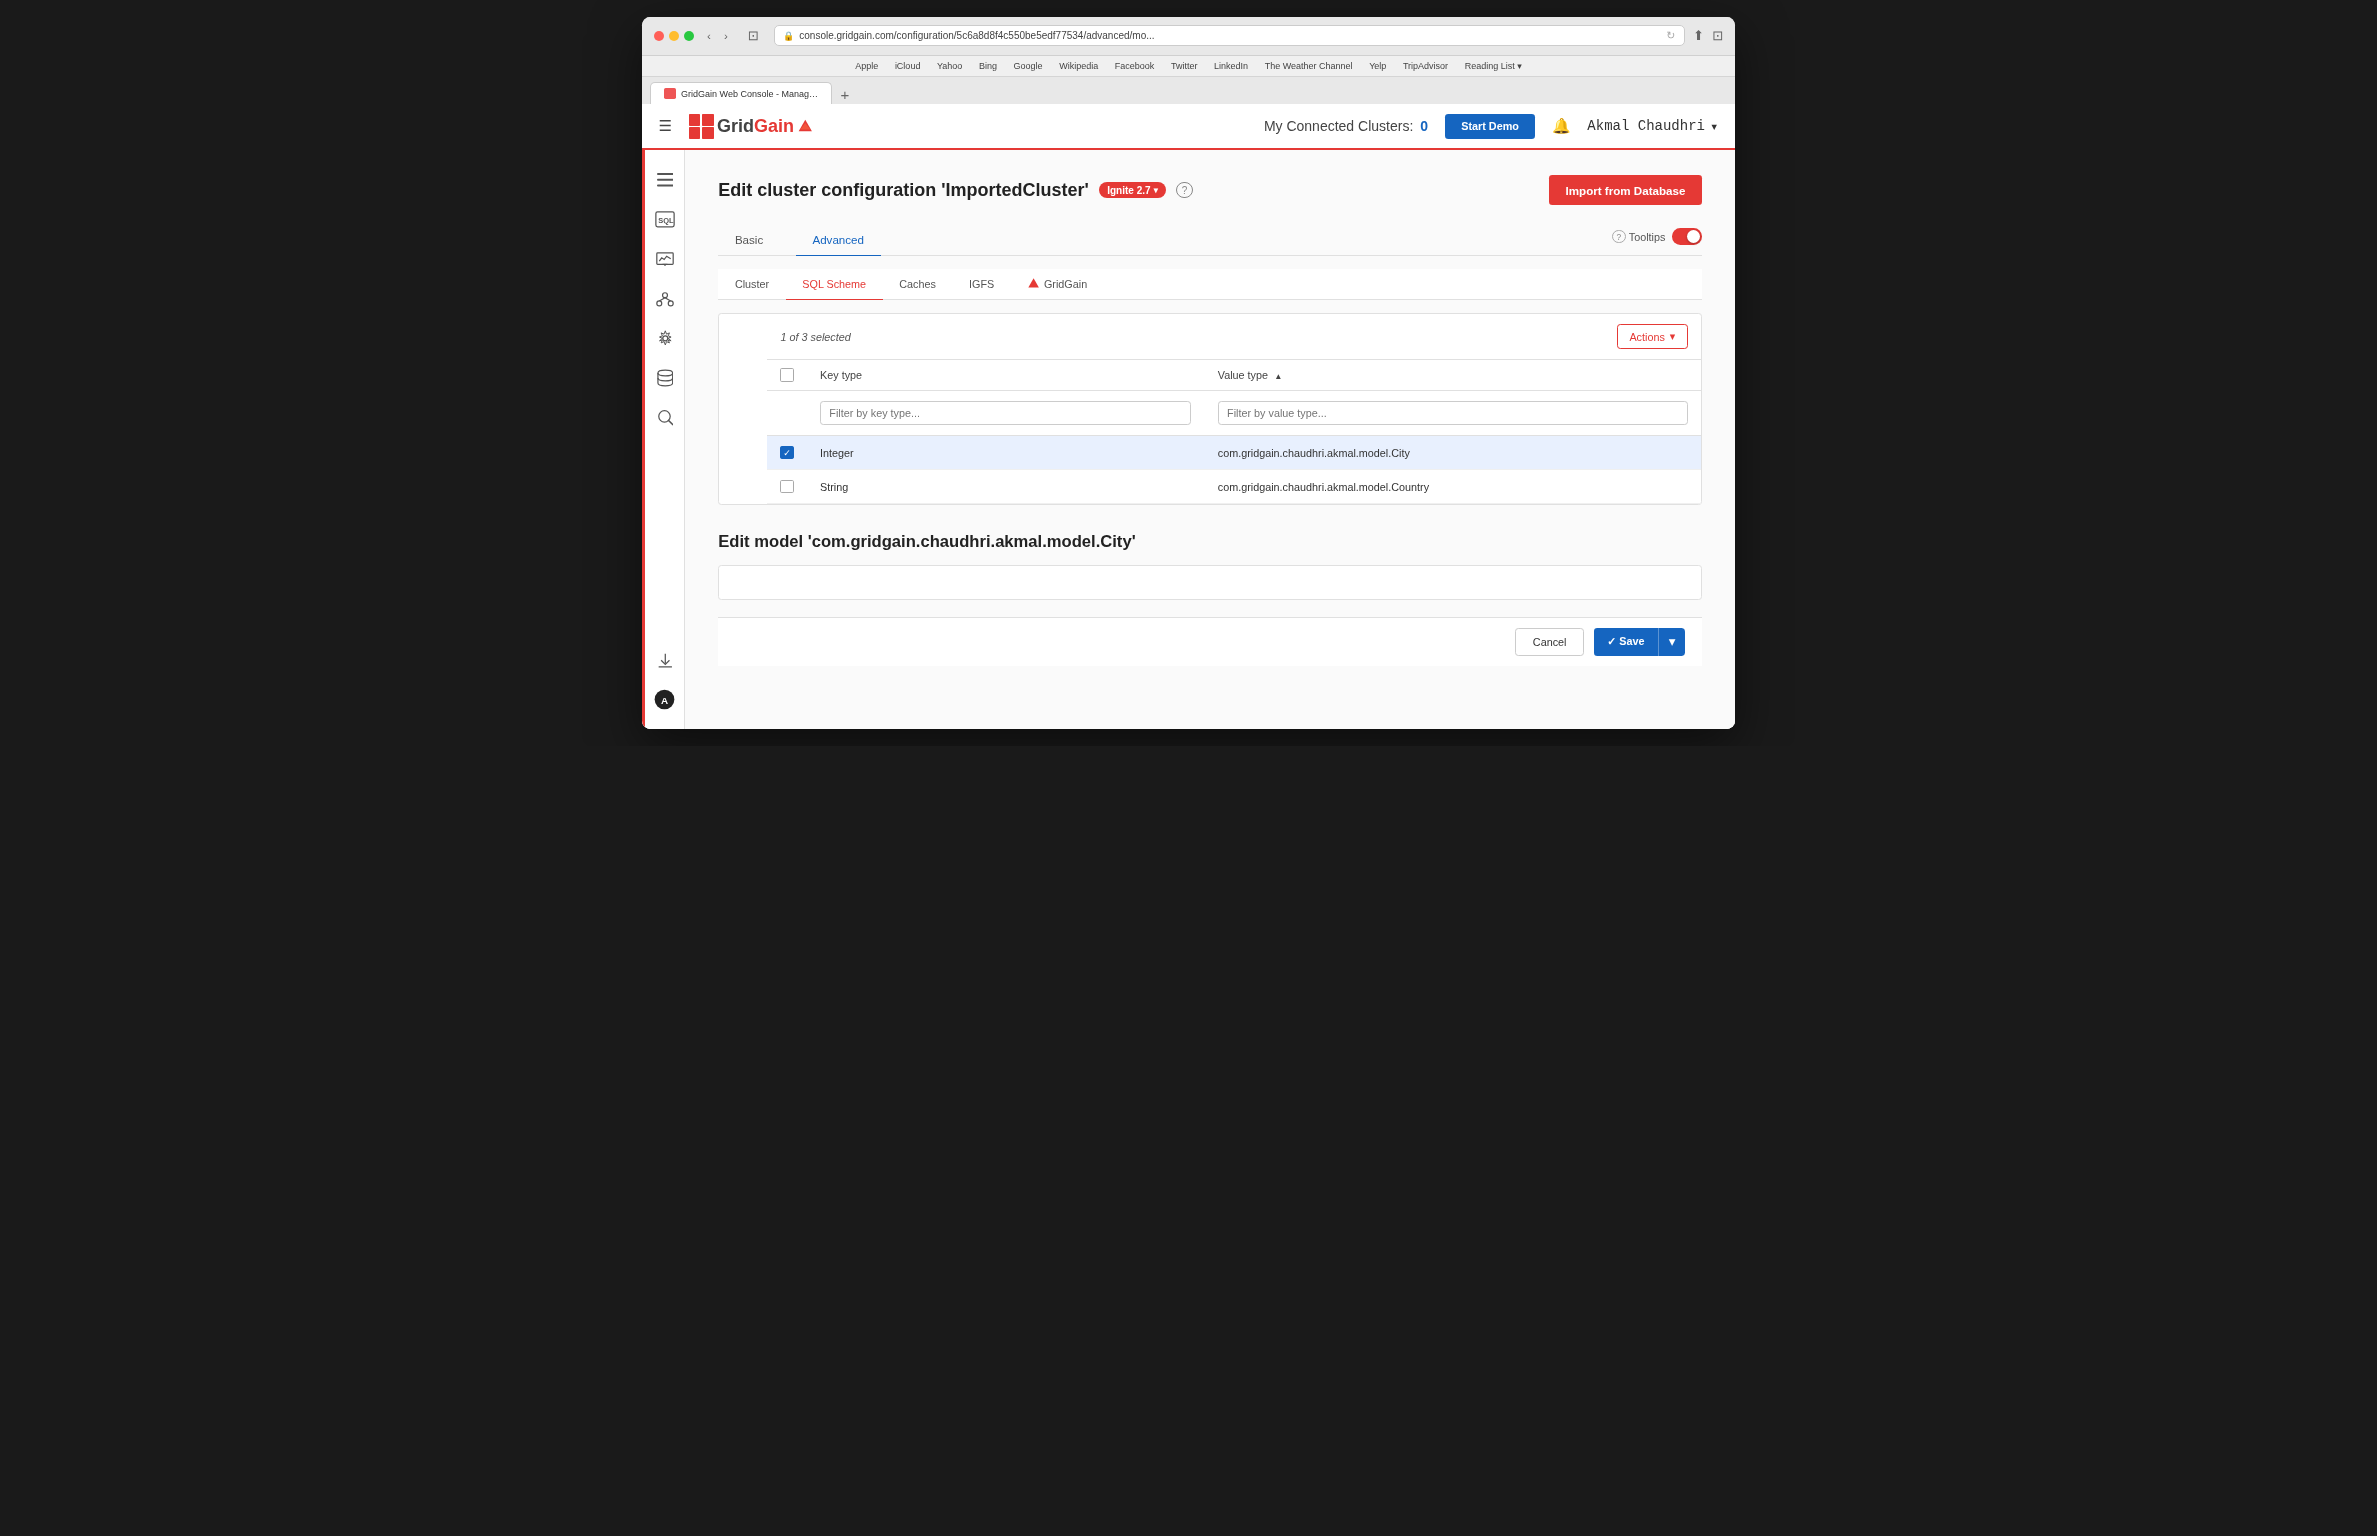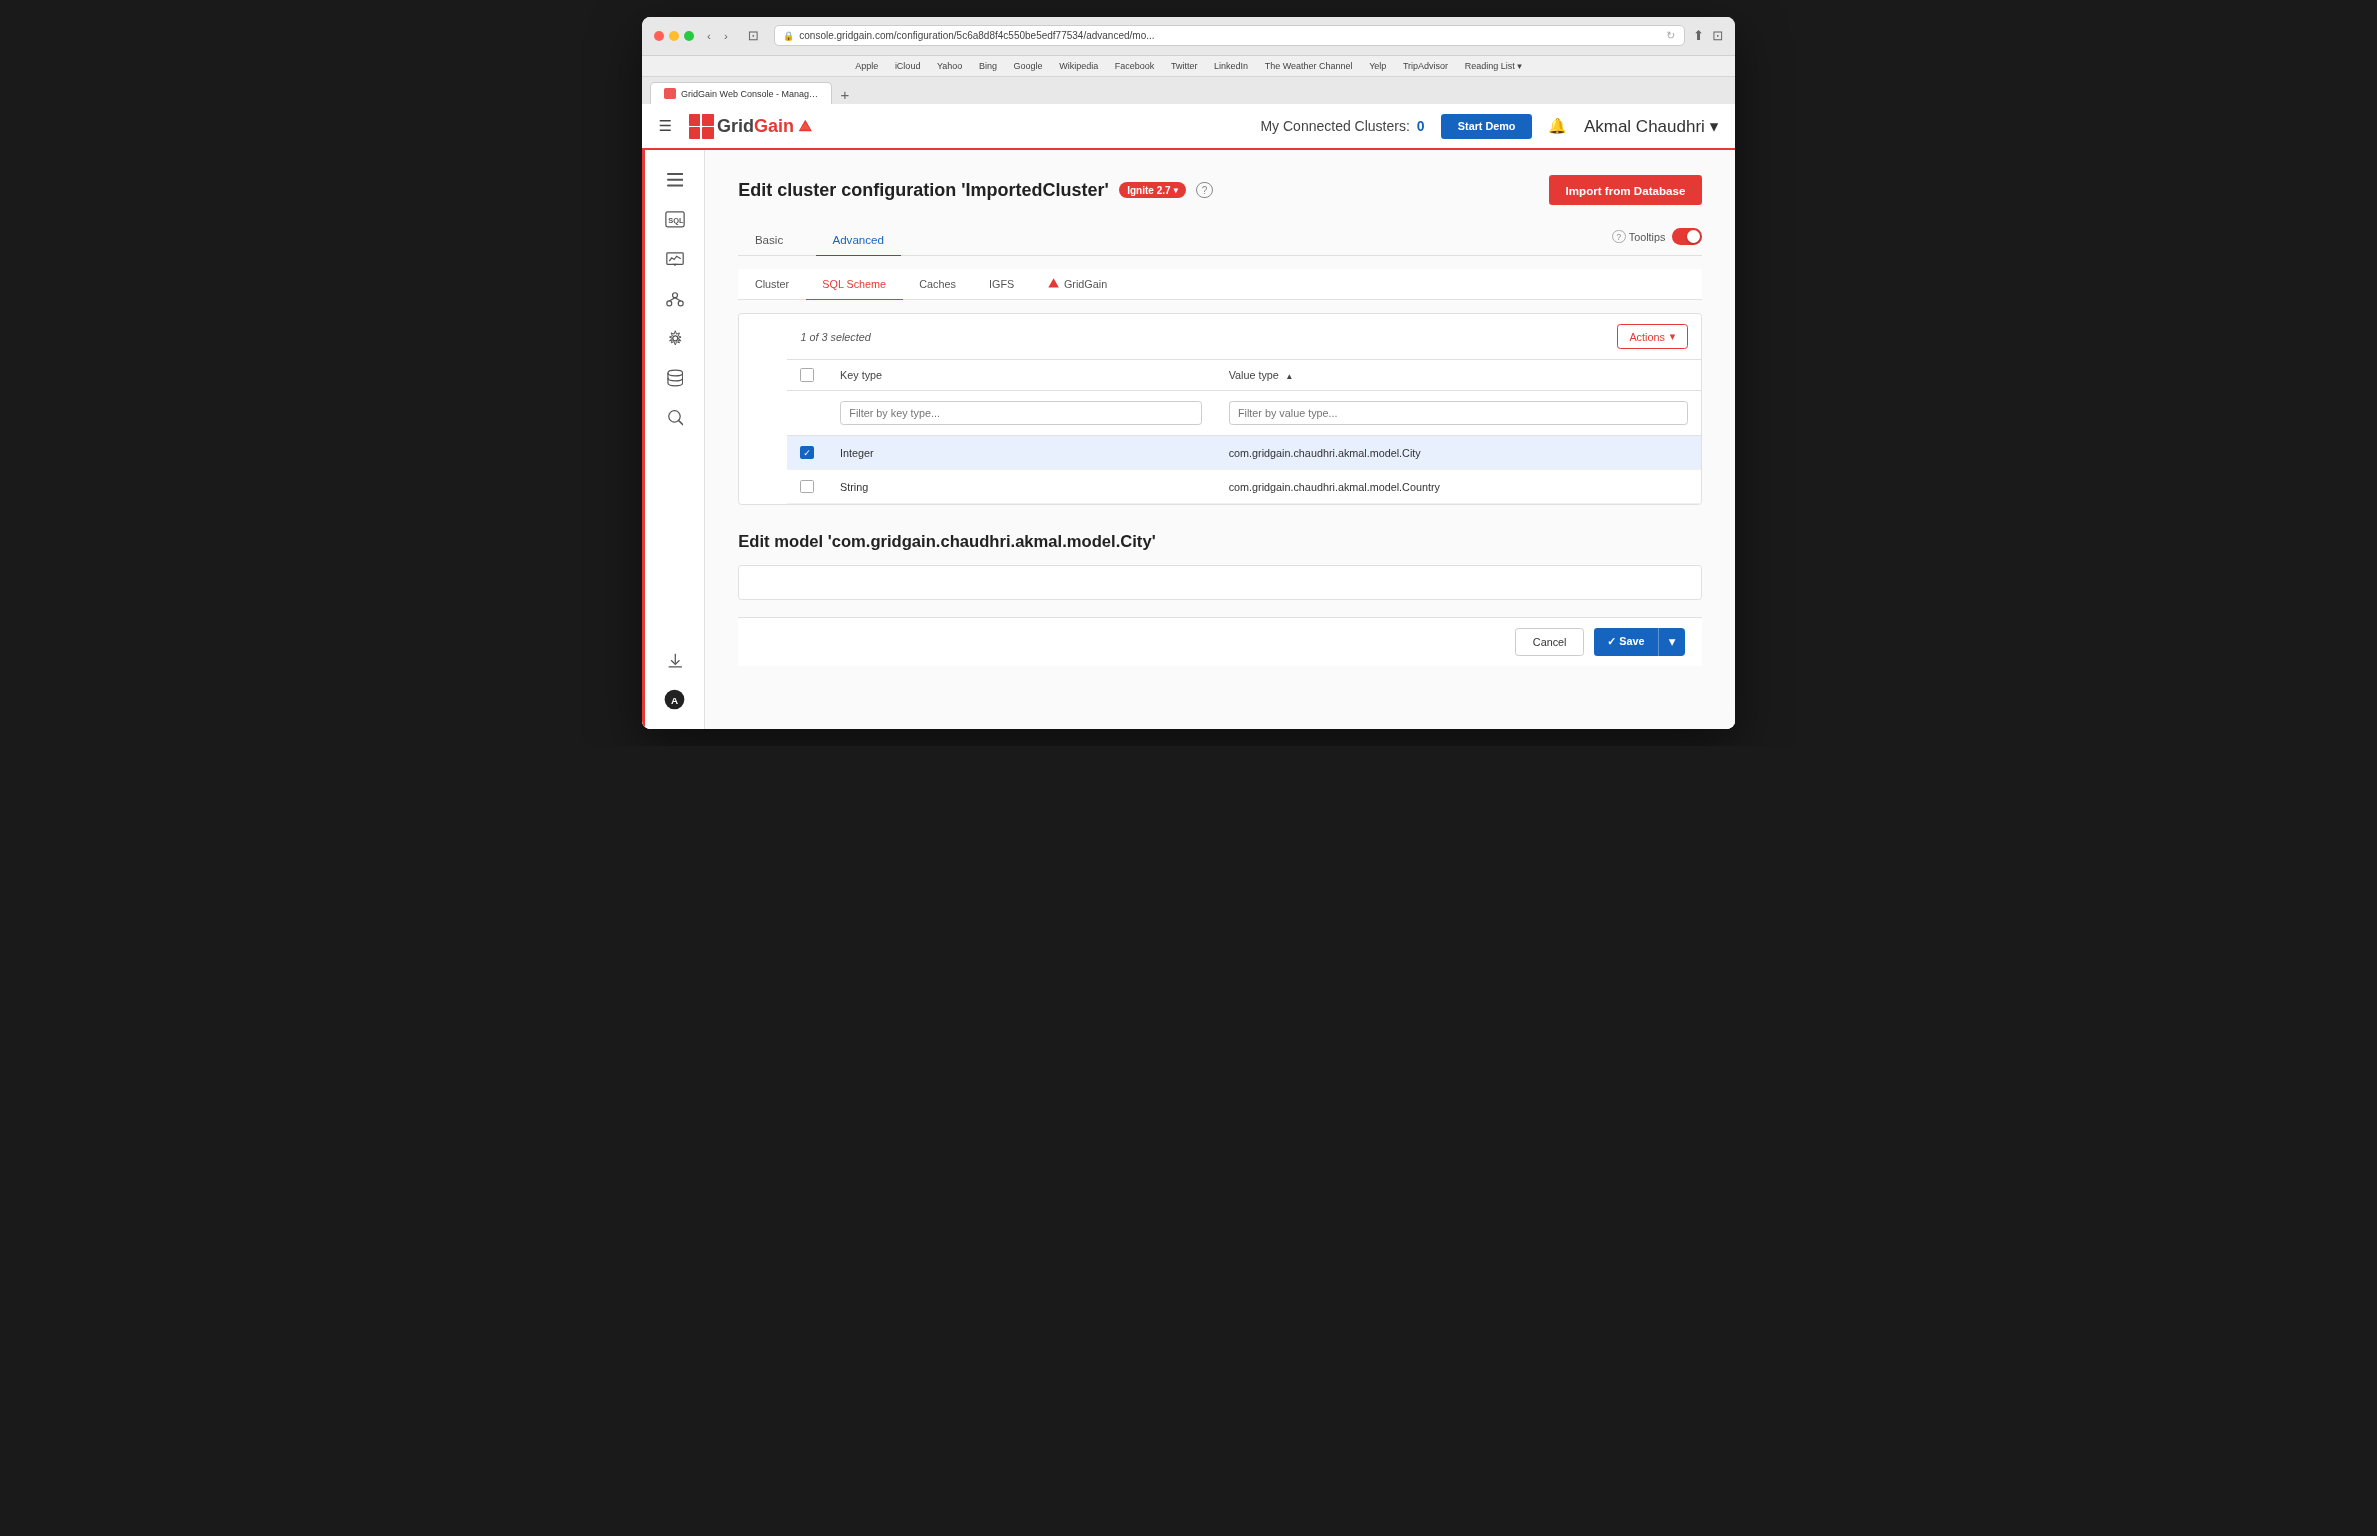--- a/index.html
+++ b/index.html
@@ -218,34 +218,35 @@
     .nav-bell {
       font-size: 15px;
       color: #555;
       cursor: pointer;
       background: none;
       border: none;
     }
 
     .nav-user {
       display: flex;
-      align-items: flex-end;
+      align-items: center;
       gap: 5px;
-      font-size: 17px;
-      cursor: pointer;
+      font-size: 14px;
+      cursor: pointer;
+      font-family: Liberation Mono, monospace;
     }
 
     
     .app-body {
       display: flex;
     }
 
     
     .sidebar {
-      width: 60px;
+      width: 40px;
       background: white;
       border-right: 0.8px solid #e0e0e0;
       display: flex;
       flex-direction: column;
       align-items: center;
       padding: 13.2px 0;
       gap: 6.6px;
       min-height: 579px;
     }
 

